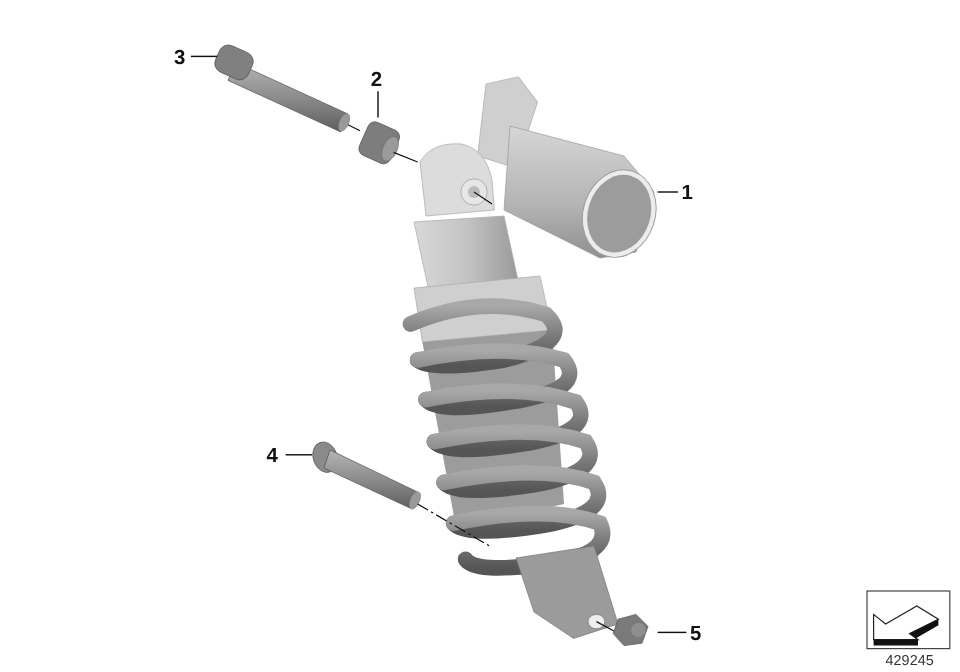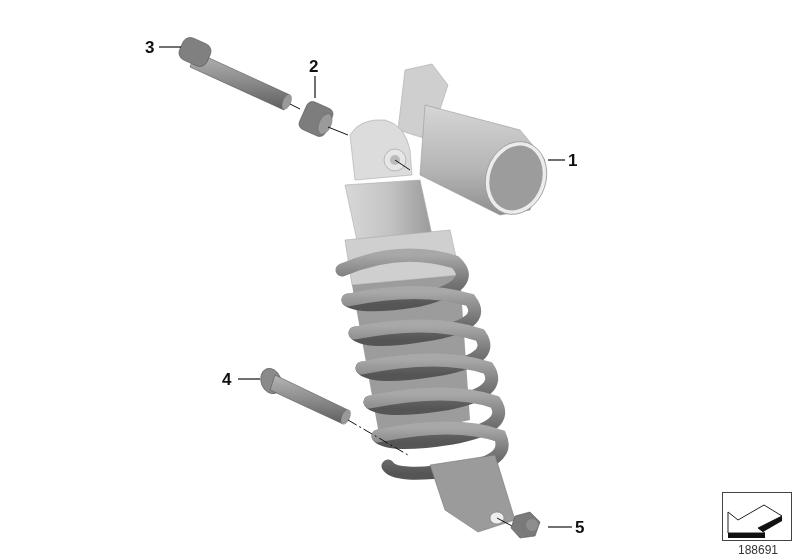--- a/index.html
+++ b/index.html
@@ -109,13 +109,13 @@
 </svg>
 
 <div class="corner-box" style="background:transparent;"></div>
 
 <span class="callout" style="left:145px; top:39px;">3</span>
 <span class="callout" style="left:309px; top:58px;">2</span>
 <span class="callout" style="left:568px; top:152px;">1</span>
 <span class="callout" style="left:222px; top:371px;">4</span>
 <span class="callout" style="left:575px; top:519px;">5</span>
 
-<span class="part-id">188691</span>
+<span class="part-id">429245</span>
 
 </body></html>

